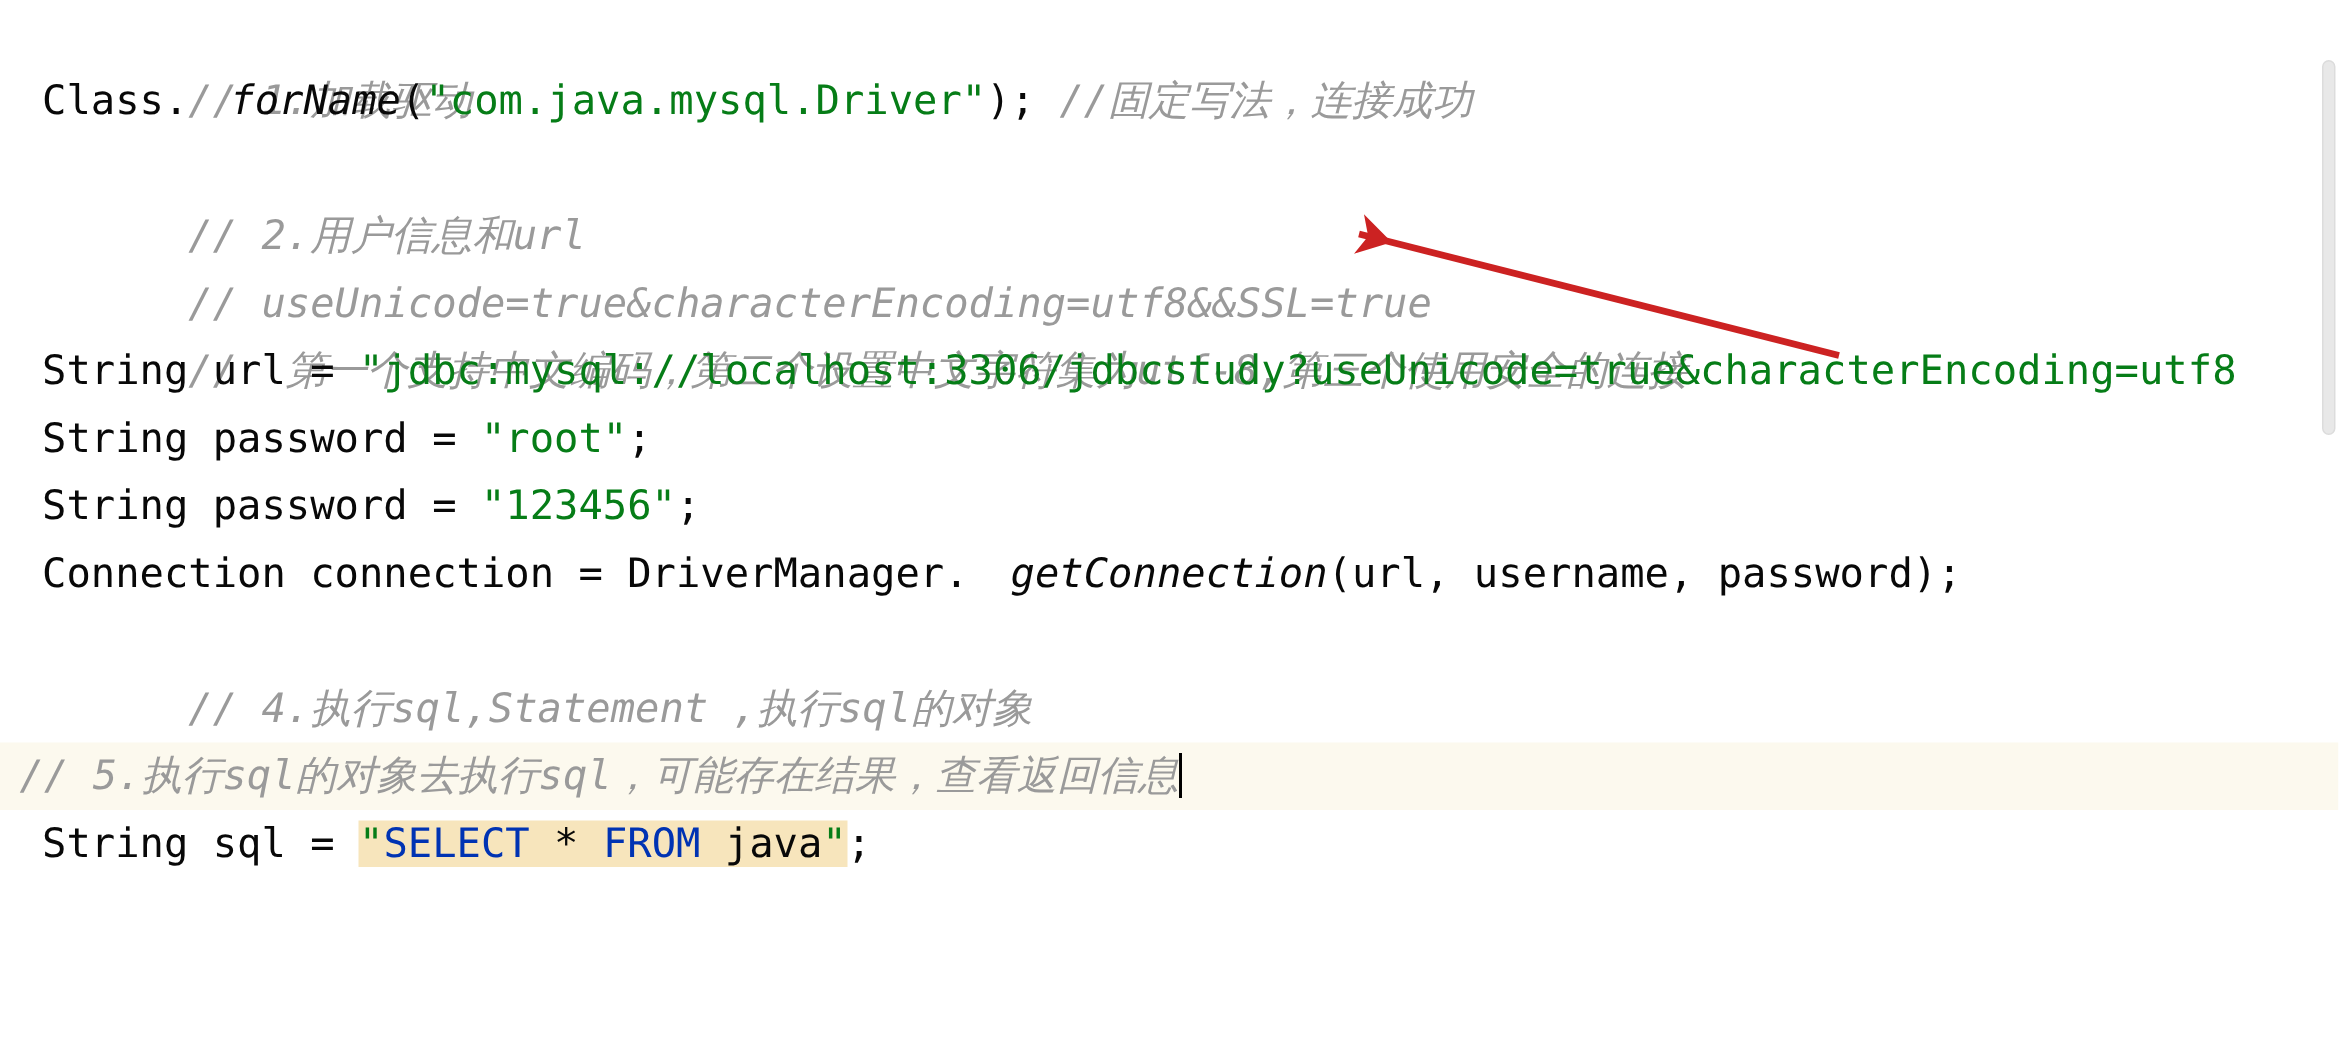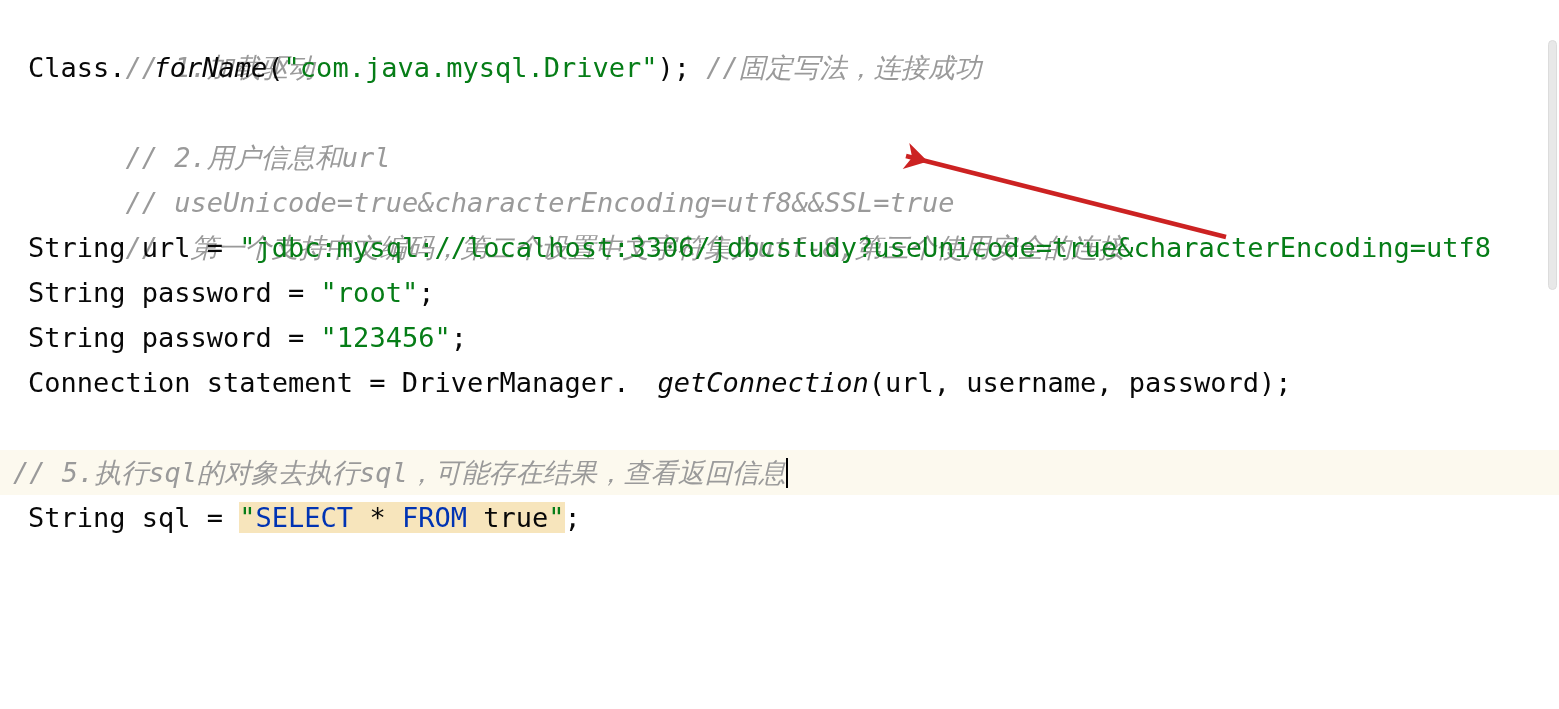--- a/index.html
+++ b/index.html
@@ -149,30 +149,33 @@
       <span class="tok-comment">//  第一个支持中文编码，第二个设置中文字符集为utf-8,第三个使用安全的连接</span>
     </div>
 
     <div class="line"><span class="tok-plain">String url = </span><span class="tok-string">"jdbc:mysql://localhost:3306/</span><span class="tok-string squiggle">jdbcstudy</span><span class="tok-string">?useUnicode=true&amp;characterEncoding=utf8</span></div>
 
     <div class="line"><span class="tok-plain">String password = </span><span class="tok-string">"root"</span><span class="tok-punct">;</span></div>
 
     <div class="line"><span class="tok-plain">String password = </span><span class="tok-string">"123456"</span><span class="tok-punct">;</span></div>
 
 
-    <div class="line"><span class="tok-plain">Connection statement = DriverManager.</span><span class="tok-method">getConnection</span><span class="tok-plain">(url, username, password);</span></div>
+    <div class="line"><span class="tok-plain">Connection connection = DriverManager.</span><span class="tok-method">getConnection</span><span class="tok-plain">(url, username, password);</span></div>
 
+    <div class="line">
+      <span class="tok-comment">// 4.执行sql,Statement ,执行sql的对象</span>
+    </div>
 
     <div class="line">
       <span class="tok-plain">Statement statement = connection.createStatement();</span>
     </div>
 
     <div class="line current" style="background: rgb(252, 249, 238); padding-left: 13px;"><span class="tok-comment">// 5.执行sql的对象去执行sql，可能存在结果，查看返回信息</span><span class="caret"></span></div>
 
-    <div class="line"><span class="tok-plain">String sql = </span><span class="sql-inject"><span class="tok-string">"</span><span class="tok-kw">SELECT</span><span class="tok-plain"> * </span><span class="tok-kw">FROM</span><span class="tok-plain"> true</span><span class="tok-string">"</span></span><span class="tok-punct">;</span></div>
+    <div class="line"><span class="tok-plain">String sql = </span><span class="sql-inject"><span class="tok-string">"</span><span class="tok-kw">SELECT</span><span class="tok-plain"> * </span><span class="tok-kw">FROM</span><span class="tok-plain"> java</span><span class="tok-string">"</span></span><span class="tok-punct">;</span></div>
 
 
     <div class="line">
       
     </div>
 
   </div>
 
   <div id="vscrollbar">
     <div id="vscroll-thumb" style="top: 40px; height: 250px; background: rgb(232, 232, 232);"></div>

